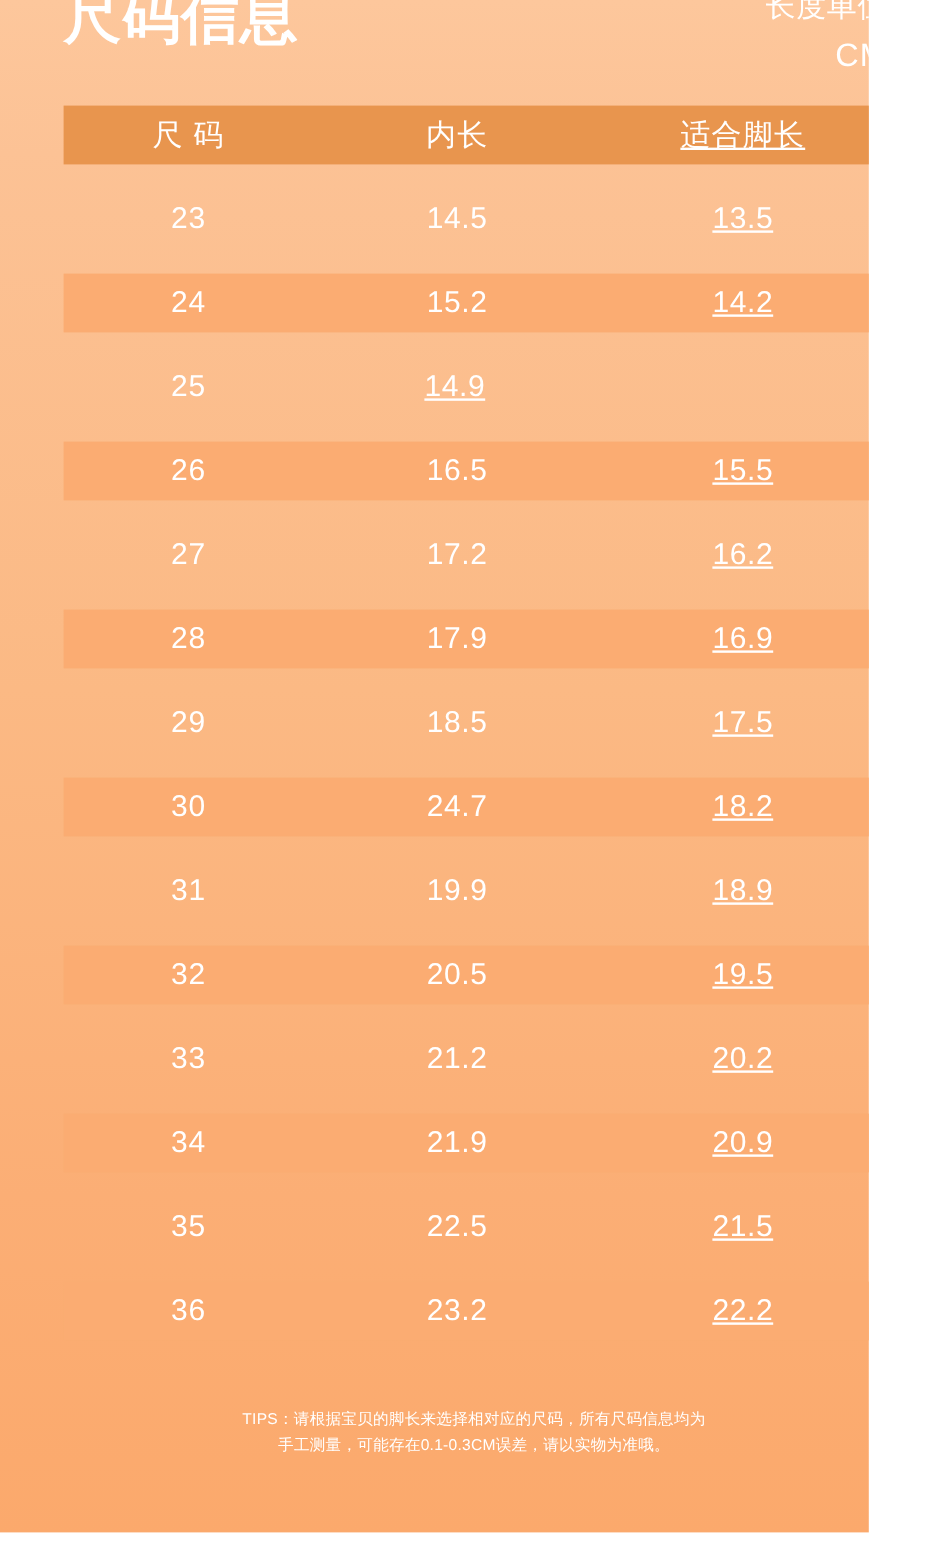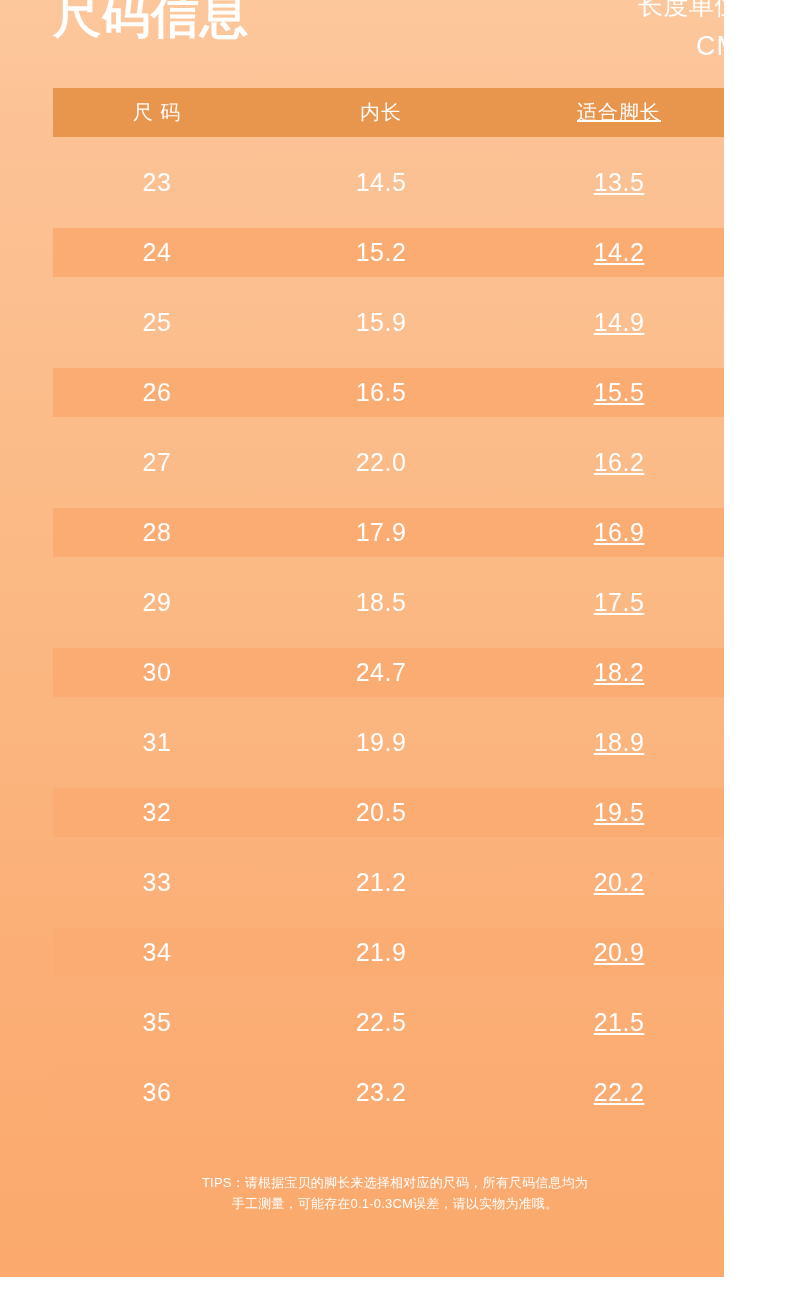--- a/index.html
+++ b/index.html
@@ -80,21 +80,21 @@
     background: #FBAC72;
   }
   .cell {
     text-align: center;
     white-space: nowrap;
   }
   .c1 { width: 208px; }
   .c2 { width: 240px; }
   .c3 { width: 236px; text-decoration: underline; }
   .row.header .cell {
-    font-size: 20px;
+    font-size: 25px;
     letter-spacing: 1px;
   }
   .row.data .cell {
     font-size: 25px;
     letter-spacing: 0.5px;
   }
   .gap {
     height: 21px;
   }
 
@@ -142,33 +142,32 @@
           </div>
           <div class="gap"></div>
           <div class="row data striped">
             <div class="cell c1">24</div>
             <div class="cell c2">15.2</div>
             <div class="cell c3">14.2</div>
           </div>
           <div class="gap"></div>
           <div class="row data">
             <div class="cell c1">25</div>
-            <div class="cell c2">15.9</div>
             <div class="cell c3">14.9</div>
           </div>
           <div class="gap"></div>
           <div class="row data striped">
             <div class="cell c1">26</div>
             <div class="cell c2">16.5</div>
             <div class="cell c3">15.5</div>
           </div>
           <div class="gap"></div>
           <div class="row data">
             <div class="cell c1">27</div>
-            <div class="cell c2">22.0</div>
+            <div class="cell c2">17.2</div>
             <div class="cell c3">16.2</div>
           </div>
           <div class="gap"></div>
           <div class="row data striped">
             <div class="cell c1">28</div>
             <div class="cell c2">17.9</div>
             <div class="cell c3">16.9</div>
           </div>
           <div class="gap"></div>
           <div class="row data">

